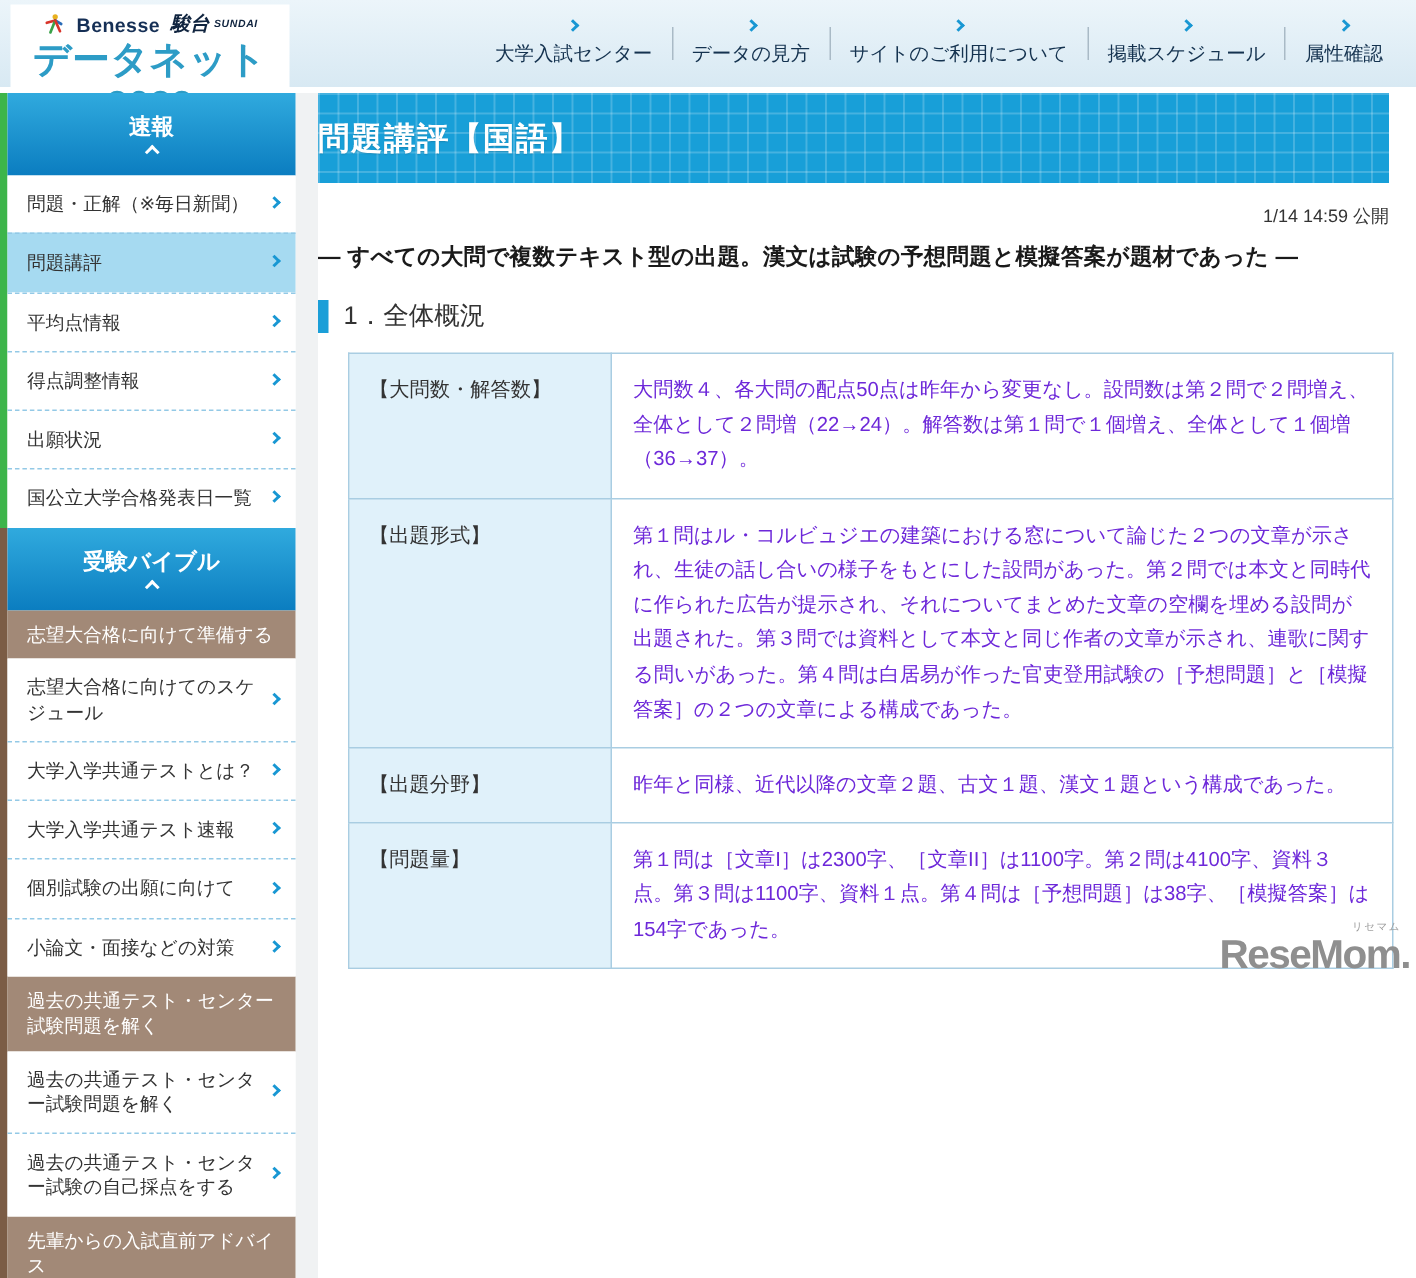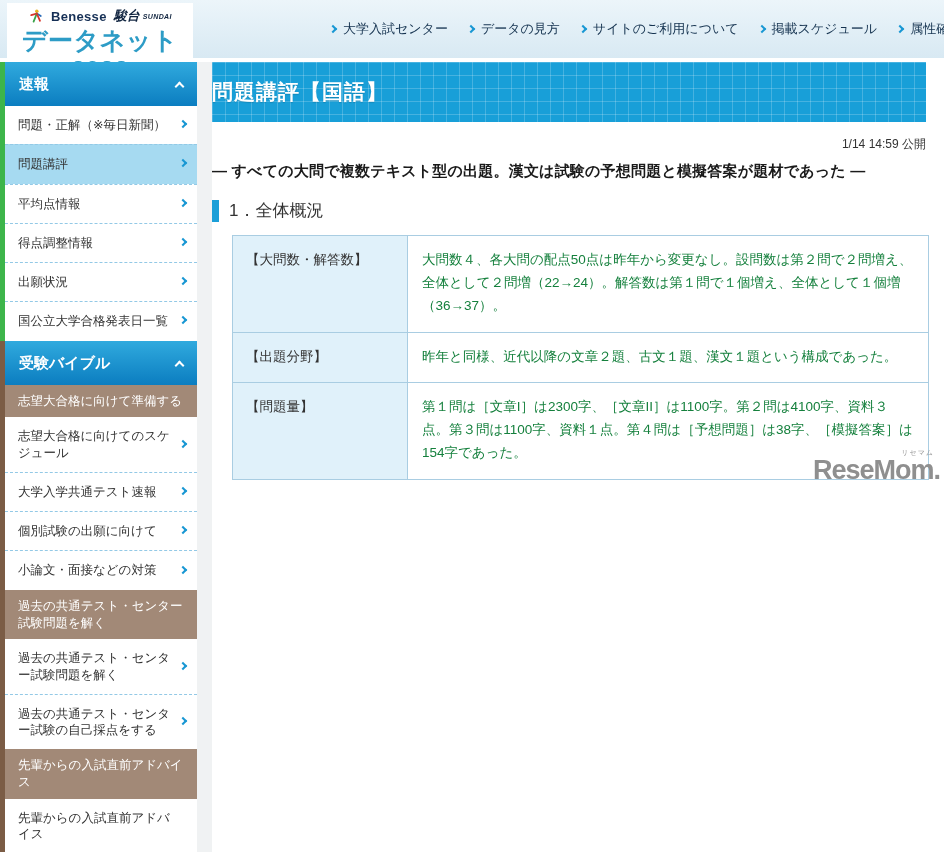--- a/index.html
+++ b/index.html
@@ -13,34 +13,34 @@
     background:#fff; padding:4px 6px 2px; }
   .logo-row { display:flex; align-items:center; justify-content:center; gap:7px; height:18px; }
   .benesse-word { font-size:13px; font-weight:bold; color:#152f55; letter-spacing:.3px; }
   .sundai-wrap { display:flex; align-items:center; gap:3px;font-style:italic; }
   .sundai-kanji { font-size:13px; font-weight:bold; color:#10243f; }
   .sundai-roman { font-size:7px; font-weight:bold; color:#10243f; letter-spacing:.4px; }
   .site-title { text-align:center; font-size:25px; font-weight:bold; color:#2d9cc6; letter-spacing:.5px; line-height:30px; }
 
   .top-nav { position:absolute; top:0; left:320px; right:12px; height:58px;
     display:flex; align-items:center; justify-content:space-between; }
-  .nav-item { display:flex; align-items:center; gap:7px; padding:0 10px; cursor:pointer; }
+  .nav-item { display:flex; align-items:center; gap:7px; padding:0 10px; cursor:pointer;flex-direction:column; }
   .nav-sep { width:1px; height:22px; background:#a9bac6; }
   .nav-label { font-size:13px; color:#14324f; white-space:nowrap; }
   .chev-r { display:inline-block; width:6px; height:6px; border-top:2px solid #1897d3;
     border-right:2px solid #1897d3; transform:rotate(45deg); flex:0 0 auto; }
 
   
   .sidebar { position:absolute; top:62px; left:0; width:197px; }
   .side-section { border-left:5px solid transparent; }
   .side-section.green { border-left-color:#3db54a; }
   .side-section.brown { border-left-color:#7b5c45; }
   .side-header { background:linear-gradient(180deg,#30aade 0%,#0b7dc0 100%);
     color:#fff; font-size:15px; font-weight:bold; padding:13px 14px 12px;
-    display:flex; align-items:center; justify-content:space-between; cursor:pointer; }
+    display:flex; align-items:center; justify-content:flex-start; cursor:pointer;flex-direction:column; }
   .chev-up { width:7px; height:7px; border-top:2px solid #fff; border-left:2px solid #fff;
     transform:rotate(45deg); margin-top:4px; }
   .side-item { position:relative; background:#fff; padding:11px 24px 11px 13px;
     font-size:12.5px; line-height:1.3; color:#333; cursor:pointer; }
   .side-item + .side-item { border-top:1px dashed #93c9e6; }
   .side-item.active { background:#a6daf1; }
   .side-item .chev-r { position:absolute; right:11px; top:50%; margin-top:-4px; }
   .side-sub { background:#a28977; color:#fff; font-size:12.5px; line-height:1.35;
     padding:8px 13px; }
 
@@ -60,21 +60,21 @@
   .section-head { display:flex; align-items:center; margin:18px 0 13px; }
   .section-bar { width:7px; height:22px; background:#1b9fd8; margin-right:10px; }
   .section-title { font-size:17px; color:#333; }
 
   .spec-wrap { position:relative; }
   table.spec { width:697px; border-collapse:collapse;margin-left:20px; }
   table.spec th { width:175px; background:#e0f1fa; border:1px solid #a9cde2;
     vertical-align:top; text-align:left; font-weight:normal; font-size:13.5px; color:#333;
     padding:15px 10px 15px 13px; }
   table.spec td { background:#fff; border:1px solid #a9cde2; vertical-align:top;
-    font-size:13.5px; color:#15803d; line-height:1.72; padding:12px 14px 14px;
+    font-size:13.5px; color:#6d28d9; line-height:1.72; padding:12px 14px 14px;
     white-space:pre-line; }
 
   .watermark { position:absolute; right:-14px; bottom:-4px; line-height:1; text-align:right; }
   .watermark .ruby { display:block; font-size:7px; color:#9a9a9a; letter-spacing:1px;
     text-align:right; padding-right:6px; margin-bottom:1px; }
   .watermark .wordmark { font-size:27px; font-weight:800; color:#8f8f8f; letter-spacing:-1px; }
 
   
   .figure-icon { width:16px; height:16px; display:inline-block; flex:0 0 auto; }
 </style>
@@ -170,20 +170,24 @@
         <span>受験バイブル</span>
         <span class="chev-up"></span>
       </div>
 
       <div class="side-sub">志望大合格に向けて準備する</div>
       <div class="side-item">
         <span>志望大合格に向けてのスケジュール</span>
         <span class="chev-r"></span>
       </div>
       <div class="side-item">
+        <span>大学入学共通テストとは？</span>
+        <span class="chev-r"></span>
+      </div>
+      <div class="side-item">
         <span>大学入学共通テスト速報</span>
         <span class="chev-r"></span>
       </div>
       <div class="side-item">
         <span>個別試験の出願に向けて</span>
         <span class="chev-r"></span>
       </div>
       <div class="side-item">
         <span>小論文・面接などの対策</span>
         <span class="chev-r"></span>
@@ -223,20 +227,24 @@
     </div>
 
     <div class="spec-wrap">
       <table class="spec">
         <tbody>
           <tr>
             <th>【大問数・解答数】</th>
             <td>大問数４、各大問の配点50点は昨年から変更なし。設問数は第２問で２問増え、全体として２問増（22→24）。解答数は第１問で１個増え、全体として１個増（36→37）。</td>
           </tr>
           <tr>
+            <th>【出題形式】</th>
+            <td>第１問はル・コルビュジエの建築における窓について論じた２つの文章が示され、生徒の話し合いの様子をもとにした設問があった。第２問では本文と同時代に作られた広告が提示され、それについてまとめた文章の空欄を埋める設問が出題された。第３問では資料として本文と同じ作者の文章が示され、連歌に関する問いがあった。第４問は白居易が作った官吏登用試験の［予想問題］と［模擬答案］の２つの文章による構成であった。</td>
+          </tr>
+          <tr>
             <th>【出題分野】</th>
             <td>昨年と同様、近代以降の文章２題、古文１題、漢文１題という構成であった。</td>
           </tr>
           <tr>
             <th>【問題量】</th>
             <td>第１問は［文章I］は2300字、［文章II］は1100字。第２問は4100字、資料３点。第３問は1100字、資料１点。第４問は［予想問題］は38字、［模擬答案］は154字であった。</td>
           </tr>
         </tbody>
       </table>
 

